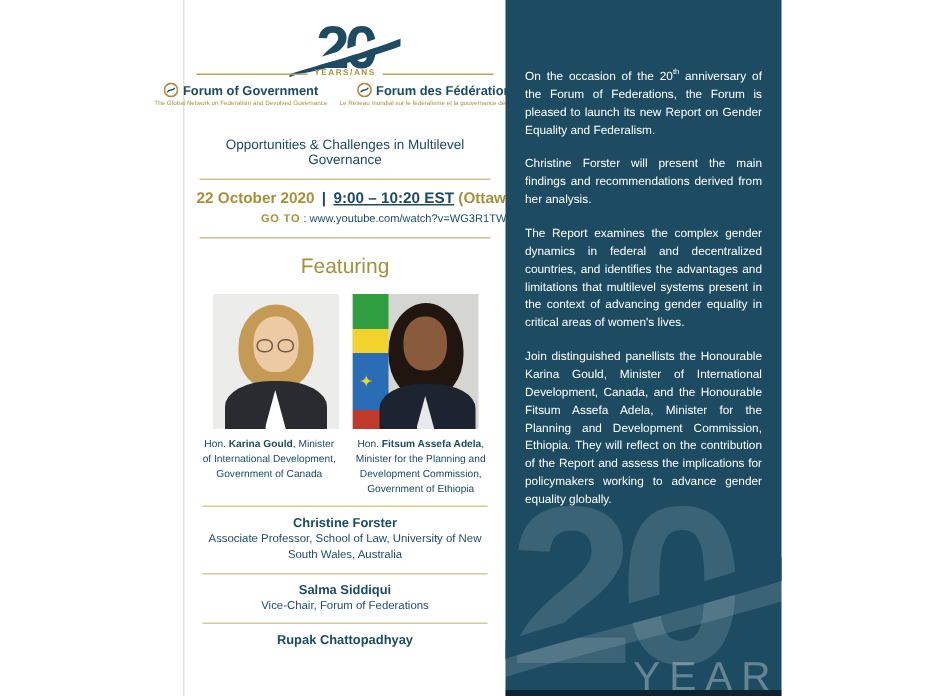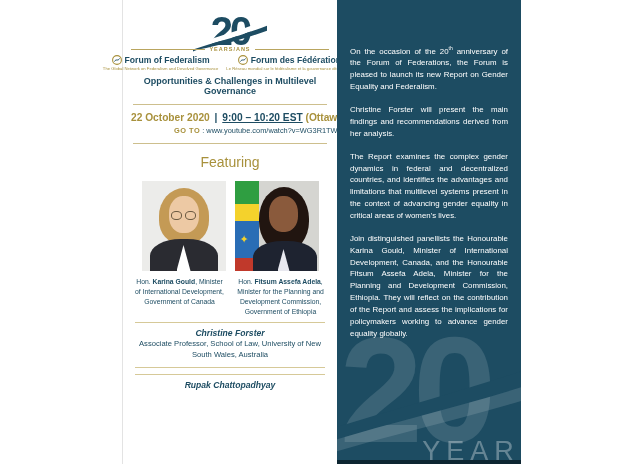--- a/index.html
+++ b/index.html
@@ -20,21 +20,21 @@
   .yearsans{font-size:5.5px;font-weight:bold;color:#a8913c;letter-spacing:1px;padding:0 4px;}
   .org-row{display:flex;justify-content:center;align-items:flex-start;margin-top:3px;width:100%;}
   .org{flex:1;display:flex;flex-direction:column;align-items:center;}
   .org-line{display:flex;align-items:center;gap:3px;}
   .org-name{font-size:8.6px;font-weight:bold;color:#1d4c62;white-space:nowrap;}
   .org-tagline{font-size:4.2px;color:#a8913c;margin-top:1px;white-space:nowrap;}
   .org-divider{width:1px;height:14px;background:#b9a55e;margin:0 4px;}
   .swirl-icon{flex:0 0 auto;}
   
   .title-main{margin-top:13px;font-size:11px;font-weight:bold;color:#a8913c;letter-spacing:.2px;}
-  .title-sub{margin-top:5px;font-size:9px;font-weight:bold;color:#1d4c62;}
+  .title-sub{margin-top:20px;font-size:9px;font-weight:normal;color:#1d4c62;}
   .hr-gold{height:1px;background:#cdbf8d;border:0;margin:8px 2px 0 2px;}
   
   .date-row{margin-top:7px;font-size:10.2px;font-weight:bold;white-space:nowrap;}
   .date-gold{color:#a8913c;}
   .date-sep{color:#1d4c62;padding:0 2px;}
   .date-time{color:#1d4c62;text-decoration:underline;}
   .goto-row{margin-top:3px;font-size:7.4px;white-space:nowrap;}
   .goto-label{color:#a8913c;font-weight:bold;letter-spacing:.5px;margin-left:43px;}
   .goto-url{color:#1d4c62;}
   .featuring{margin-top:10px;font-size:14px;font-weight:normal;color:#a8913c;}
@@ -55,21 +55,21 @@
   .fa-hair{position:absolute;left:24px;top:6px;width:50px;height:64px;background:#211510;border-radius:50% 50% 46% 46%;}
   .fa-face{position:absolute;left:34px;top:15px;width:29px;height:36px;background:#8a5a3c;border-radius:46% 46% 44% 44%;}
   .fa-body{position:absolute;left:18px;bottom:-6px;width:64px;height:36px;background:#1e2330;border-radius:45% 45% 0 0;}
   .fa-shirt{position:absolute;left:43px;bottom:0;width:12px;height:22px;background:#e8e8ef;clip-path:polygon(50% 0,100% 100%,0 100%);}
   
   .captions-row{display:flex;justify-content:center;gap:9px;margin-top:6px;}
   .caption{width:92px;font-size:6.8px;line-height:1.45;color:#1d4c62;}
   .caption b{font-weight:bold;}
   
   .speaker{margin-top:5px;}
-  .speaker-name{font-size:8.6px;font-weight:bold;color:#1d4c62;font-style:italic;}
+  .speaker-name{font-size:8.6px;font-weight:bold;color:#1d4c62;}
   .speaker-role{font-size:7.6px;color:#1d4c62;line-height:1.4;margin-top:1px;}
   .hr-list{height:1px;background:#d6c998;border:0;margin:6px 4px 0 4px;}
   
   .panel-right{
     position:absolute;left:337px;top:0;width:184px;height:464px;
     background:#1d4c62;box-sizing:border-box;overflow:hidden;
   }
   .panel-text{
     position:relative;z-index:2;padding:45px 13px 0 13px;color:#ffffff;
     font-size:7.9px;line-height:1.5;text-align:justify;
@@ -95,21 +95,21 @@
       <span class="yearsans">YEARS/ANS</span>
       <span class="rule"></span>
     </div>
     <div class="org-row">
       <div class="org">
         <div class="org-line">
           <svg class="swirl-icon" width="10" height="10" viewBox="0 0 10 10">
             <circle cx="5" cy="5" r="4.4" fill="none" stroke="#a8913c" stroke-width="1.1"></circle>
             <path d="M2.5,6.5 C4,3.5 6,6.5 7.5,3.5" fill="none" stroke="#1d4c62" stroke-width="1"></path>
           </svg>
-          <span class="org-name">Forum of Federalism</span>
+          <span class="org-name">Forum of Government</span>
         </div>
         <div class="org-tagline">The Global Network on Federalism and Devolved Governance</div>
       </div>
       <div class="org-divider"></div>
       <div class="org">
         <div class="org-line">
           <svg class="swirl-icon" width="10" height="10" viewBox="0 0 10 10">
             <circle cx="5" cy="5" r="4.4" fill="none" stroke="#a8913c" stroke-width="1.1"></circle>
             <path d="M2.5,6.5 C4,3.5 6,6.5 7.5,3.5" fill="none" stroke="#1d4c62" stroke-width="1"></path>
           </svg>
@@ -168,20 +168,22 @@
   <hr class="hr-list">
 
   <div class="speaker">
     <div class="speaker-name">Christine Forster</div>
     <div class="speaker-role">Associate Professor, School of Law, University of New South Wales, Australia</div>
   </div>
 
   <hr class="hr-list">
 
   <div class="speaker">
+    <div class="speaker-name">Salma Siddiqui</div>
+    <div class="speaker-role">Vice-Chair, Forum of Federations</div>
   </div>
 
   <hr class="hr-list">
 
   <div class="speaker">
     <div class="speaker-name">Rupak Chattopadhyay</div>
   </div>
 
 </div>
 

